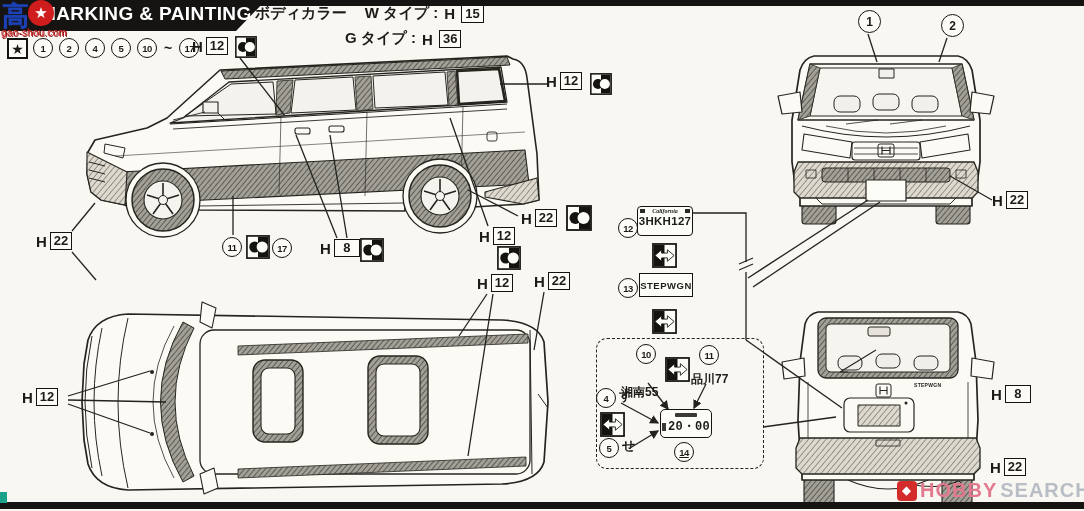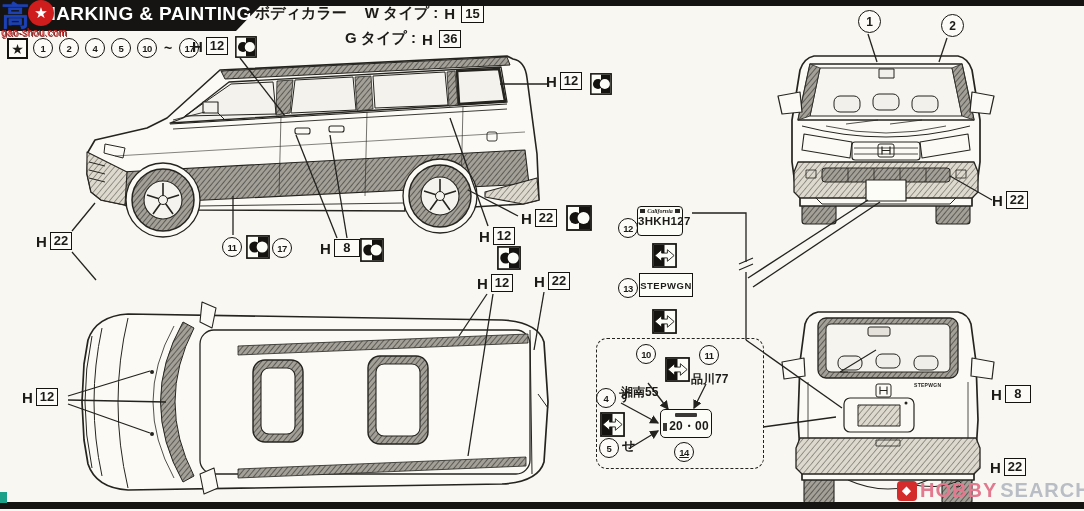--- a/index.html
+++ b/index.html
@@ -34,34 +34,34 @@
         box-sizing:border-box;display:flex;align-items:center;justify-content:center;font-size:9.5px;font-weight:700;letter-spacing:-.5px;}
   .circ.big{width:23px;height:23px;font-size:12px;letter-spacing:0;}
   .circ.inline{position:static;display:inline-flex;}
   .tilde{display:inline-flex;align-items:center;font-size:14px;font-weight:700;padding:0 1px;}
   .legend-star{position:absolute;left:7px;top:38px;width:21px;height:21px;border:2px solid #14130f;box-sizing:border-box;
                display:flex;align-items:center;justify-content:center;font-size:14px;background:#fcfbf7;}
   .legend-items{position:absolute;left:33px;top:38px;display:flex;align-items:center;gap:6px;}
   
   .jp{position:absolute;font-weight:700;white-space:nowrap;}
   
-  .plate-ca{position:absolute;left:637px;top:206px;width:46px;height:30px;border:1.7px solid #14130f;border-radius:4px;
+  .plate-ca{position:absolute;left:637px;top:206px;width:56px;height:30px;border:1.7px solid #14130f;border-radius:4px;
             background:#fdfdf8;box-sizing:border-box;display:flex;flex-direction:column;align-items:stretch;}
   .plate-ca .hdr{display:flex;justify-content:space-between;align-items:center;padding:1px 2px 0 2px;}
   .plate-ca .hdr .sq{width:5px;height:3.5px;background:#2a2925;}
   .plate-ca .hdr .scr{font-family:"Liberation Serif",serif;font-style:italic;font-weight:700;font-size:6px;line-height:6px;}
   .plate-ca .num{text-align:center;font-weight:700;font-size:11.5px;letter-spacing:.3px;line-height:15px;}
   .badge13{position:absolute;left:639px;top:273px;width:54px;height:24px;border:1.6px solid #14130f;background:#fdfdf8;
            box-sizing:border-box;display:flex;align-items:center;justify-content:center;font-weight:700;font-size:9.5px;letter-spacing:.5px;}
   .plate-jp{position:absolute;left:660px;top:409px;width:52px;height:29px;border:1.7px solid #14130f;border-radius:5px;
             background:#fdfdf8;box-sizing:border-box;display:flex;flex-direction:column;align-items:center;}
   .plate-jp .hdr{width:22px;height:4px;background:#3a3935;border-radius:1px;margin-top:3px;}
   .plate-jp .numrow{display:flex;align-items:center;gap:2px;margin-top:1px;}
   .plate-jp .pre{width:4px;height:8px;background:#3a3935;}
-  .plate-jp .num{font-weight:700;font-size:12px;letter-spacing:.2px;}
+  .plate-jp .num{font-weight:700;font-size:12px;letter-spacing:.2px;font-family:Liberation Mono, monospace;}
   .dashedbox{position:absolute;left:596px;top:338px;width:168px;height:131px;border:1.7px dashed #23221e;border-radius:11px;box-sizing:border-box;}
   .rear-badge{position:absolute;left:914px;top:382px;font-size:5px;font-weight:700;letter-spacing:.3px;color:#23221e;}
 </style>
 </head>
 <body>
 
 <div class="stage">
 
   <svg class="abs" style="left:0;top:0;" width="1084" height="511" viewBox="0 0 1084 511">
     <defs>

